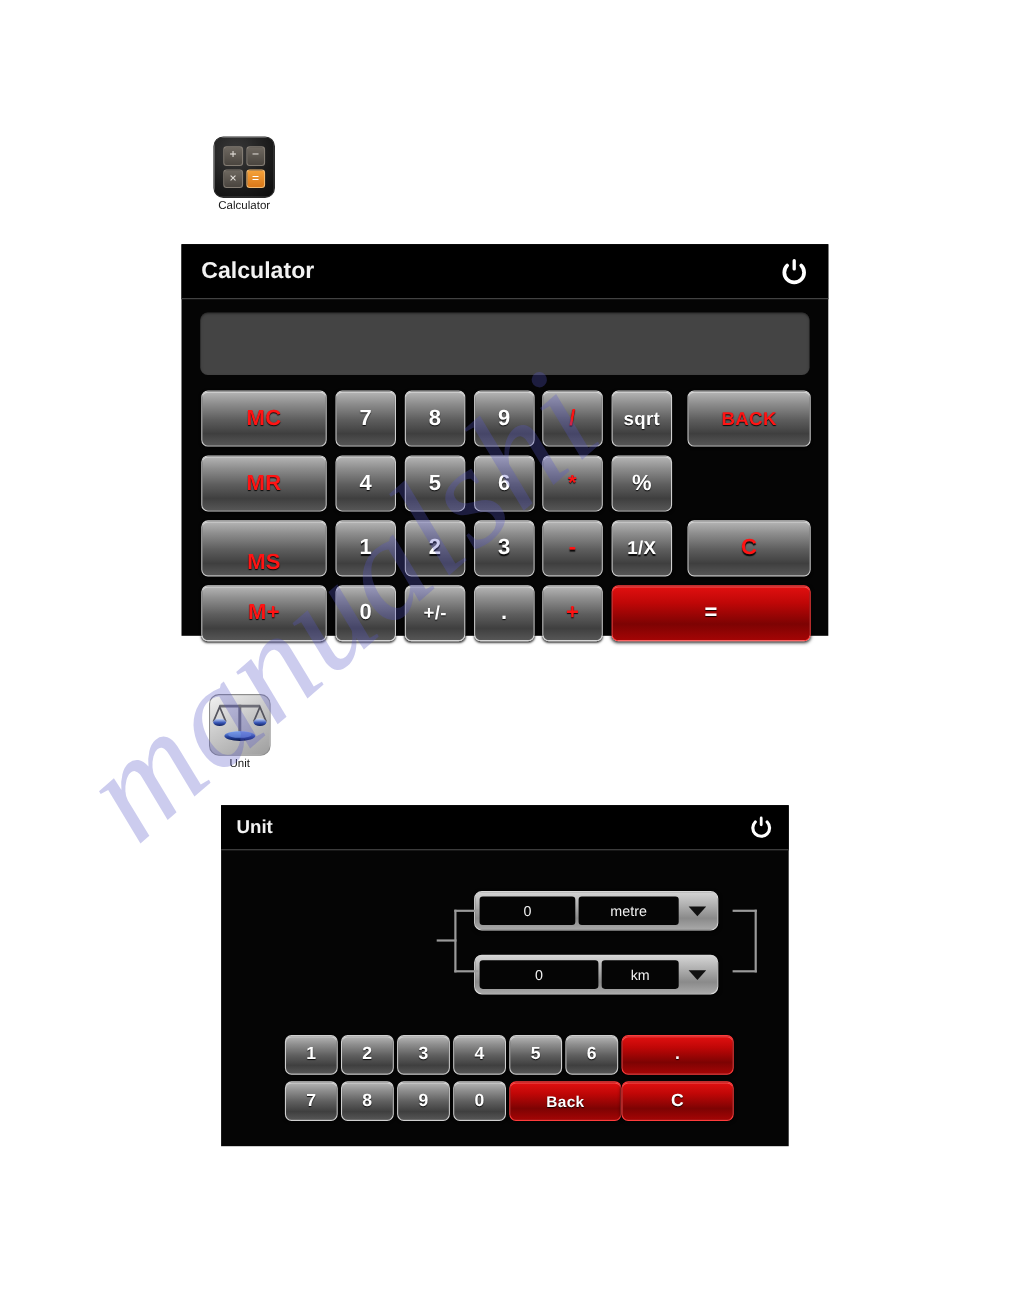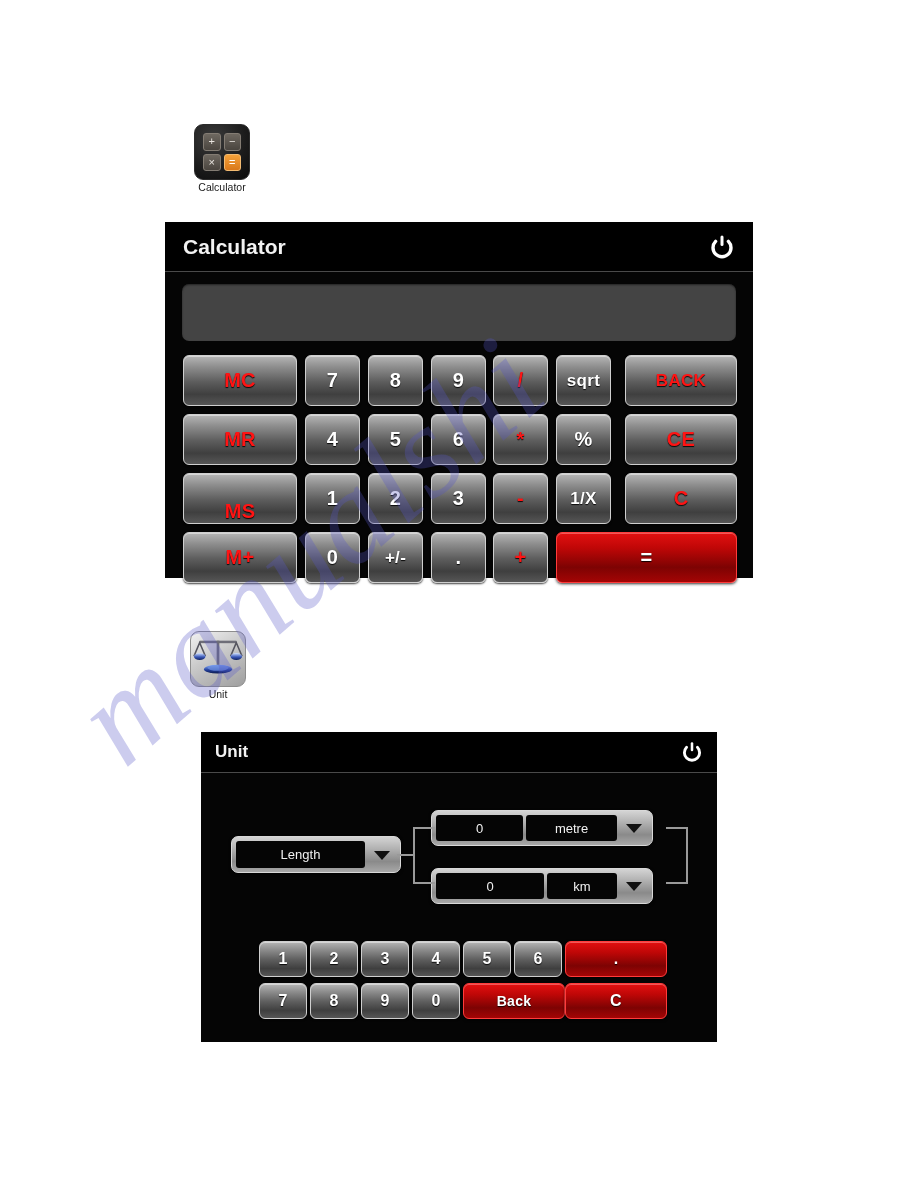--- a/index.html
+++ b/index.html
@@ -272,23 +272,20 @@
         </div>
         <div class="key grey" style="left: 266px; top: 192px; width: 55px; height: 51px; font-size: 20px;">
           <span class="lbl-white">6</span>
         </div>
         <div class="key grey" style="left: 328px; top: 192px; width: 55px; height: 51px; font-size: 20px;">
           <span class="lbl-red">*</span>
         </div>
         <div class="key grey" style="left: 391px; top: 192px; width: 55px; height: 51px; font-size: 20px;">
           <span class="lbl-white">%</span>
         </div>
-        <div class="key grey" style="left: 460px; top: 192px; width: 112px; height: 51px; font-size: 20px;">
-          <span class="lbl-red">CE</span>
-        </div>
         <div class="key grey" style="left: 18px; top: 251px; width: 114px; height: 51px; font-size: 20px; align-items: flex-end;">
           <span class="lbl-red">MS</span>
         </div>
         <div class="key grey" style="left: 140px; top: 251px; width: 55px; height: 51px; font-size: 20px;">
           <span class="lbl-white">1</span>
         </div>
         <div class="key grey" style="left: 203px; top: 251px; width: 55px; height: 51px; font-size: 20px;">
           <span class="lbl-white">2</span>
         </div>
         <div class="key grey" style="left: 266px; top: 251px; width: 55px; height: 51px; font-size: 20px;">
@@ -332,28 +329,20 @@
           <path d="M6.6 7.4 A9 9 0 1 0 19.4 7.4" fill="none" stroke="#ffffff" stroke-width="3.4" stroke-linecap="round"></path>
           <rect x="11.5" y="1.5" width="3" height="10.5" rx="1.5" fill="#ffffff"></rect>
         </svg>
       </div>
     </div>
 
     <div class="connector" style="left:212px; top:95px; width:22px; height:57px; border-right:none; border-radius:0;"></div>
     <div class="connector" style="left:196px; top:122px; width:18px; height:0; border-top:2px solid #9a9a9a; border-left:none; border-right:none; border-bottom:none;"></div>
     <div class="connector" style="left:465px; top:95px; width:22px; height:57px; border-left:none; border-radius:0;"></div>
 
-    <div class="combo" style="left:30px; top:104px; width:170px; height:37px;">
-      <div class="fld" style="flex:1;">Length</div>
-      <div class="arrow">
-        <svg width="18" height="12" viewBox="0 0 18 12" xmlns="http://www.w3.org/2000/svg" aria-hidden="true">
-          <path d="M1 2 L17 2 L9 11 Z" fill="#111111"></path>
-        </svg>
-      </div>
-    </div>
 
     <div class="combo" style="left:230px; top:78px; width:222px; height:36px;">
       <div class="fld" style="flex:1;">0</div>
       <div class="fld" style="width:91px;">metre</div>
       <div class="arrow">
         <svg width="18" height="12" viewBox="0 0 18 12" xmlns="http://www.w3.org/2000/svg" aria-hidden="true">
           <path d="M1 2 L17 2 L9 11 Z" fill="#111111"></path>
         </svg>
       </div>
     </div>

